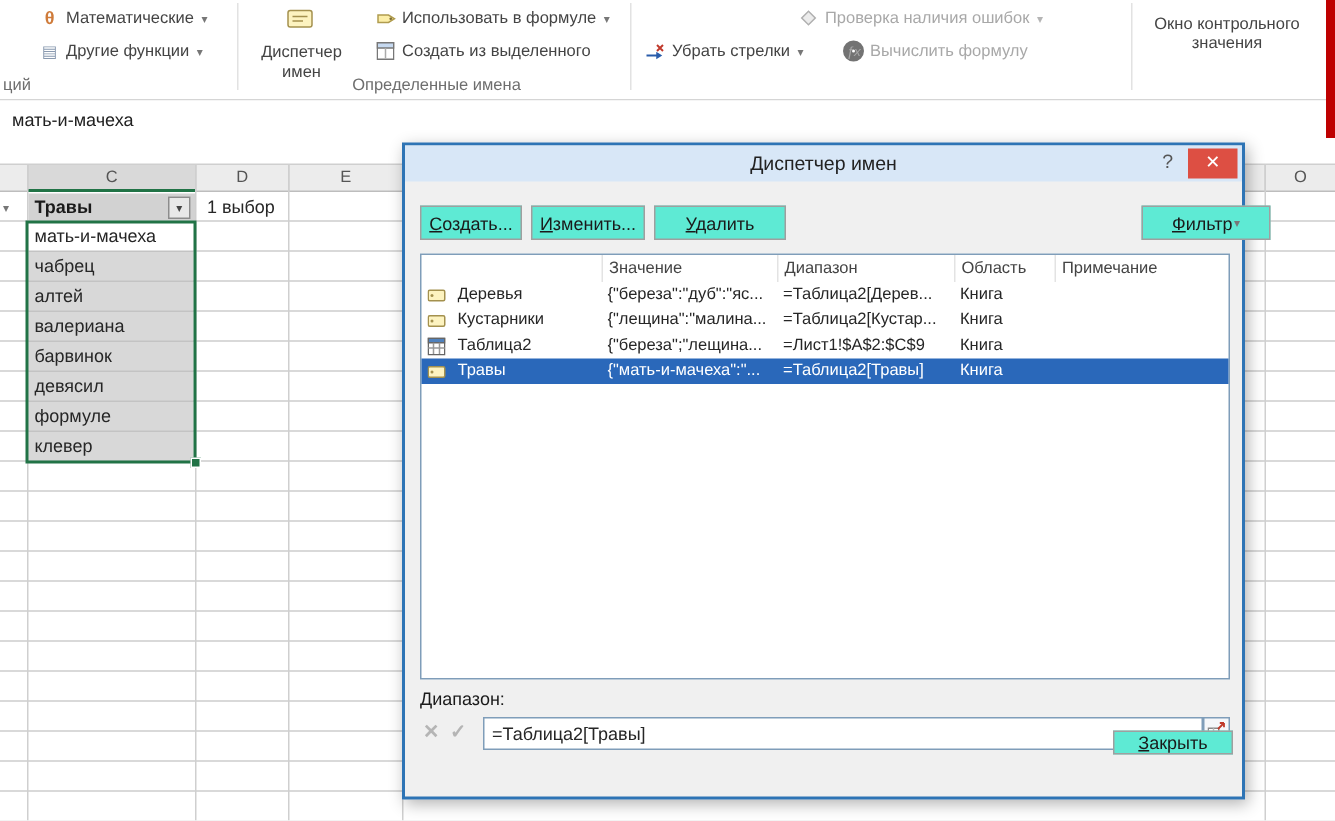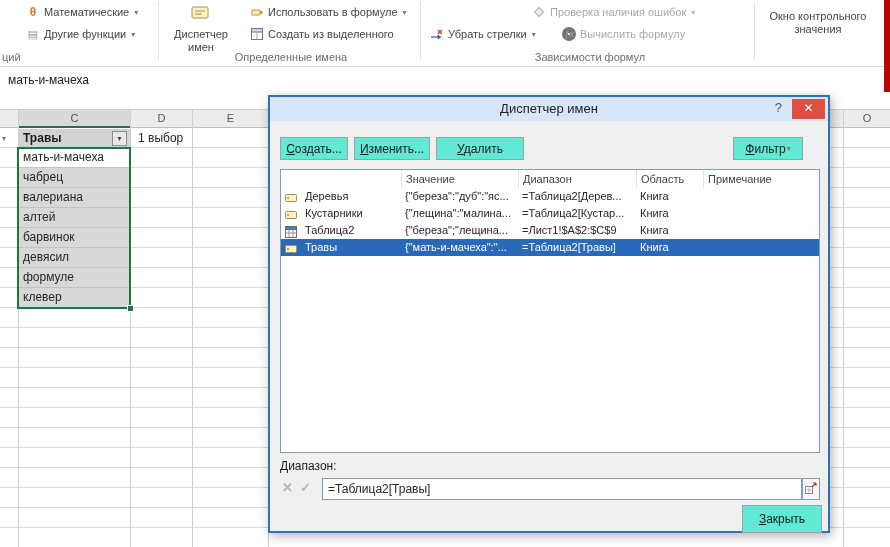--- a/index.html
+++ b/index.html
@@ -138,21 +138,20 @@
     </div>
 
     <div class="gsep" style="left:754px"></div>
 
     <div class="bigbtn" style="left:758px;top:1px;width:120px;height:60px;padding-top:9px">
       <span>Окно контрольного значения</span>
     </div>
 
     <div class="glabel" style="left:2px">ций</div>
     <div class="glabel" style="left:162px;width:258px;text-align:center">Определенные имена</div>
-    <div class="glabel" style="left:426px;width:328px;text-align:center">Зависимости формул</div>
   </div>
 
   <div class="fbar abs">
     <span>мать-и-мачеха</span>
   </div>
 
   <div class="redstrip abs"></div>
 
   <div class="colhdr abs"></div>
   <div class="hcell selcol" style="left:18px;width:112px">C</div>
@@ -171,22 +170,22 @@
 
   <div class="cell filtercell" style="left:19px;top:129px;width:111px;height:18px">Травы</div>
   <div class="fdrop" style="left:112px;top:131px">
     <span class="caret">▾</span>
   </div>
   <div class="cell" style="left:134px;top:129px;width:58px;height:18px">1 выбор</div>
 
   <div class="herbs">
     <div class="herb active">мать-и-мачеха</div>
     <div class="herb">чабрец</div>
+    <div class="herb">алтей</div>
     <div class="herb">валериана</div>
-    <div class="herb">алтей</div>
     <div class="herb">барвинок</div>
     <div class="herb">девясил</div>
     <div class="herb">формуле</div>
     <div class="herb">клевер</div>
   </div>
   <div class="selbox"></div>
   <div class="handle abs"></div>
 
   <div class="dlg abs">
     <div class="dlg-title">Диспетчер имен</div>
@@ -195,21 +194,21 @@
 
     <div class="dbtn" style="left:10px;top:40px;width:68px">
       <span class="ak">Создать...</span>
     </div>
     <div class="dbtn" style="left:84px;top:40px;width:76px">
       <span class="ak">Изменить...</span>
     </div>
     <div class="dbtn" style="left:166px;top:40px;width:88px">
       <span class="ak">Удалить</span>
     </div>
-    <div class="dbtn" style="left:463px;top:40px;width:70px">
+    <div class="dbtn" style="left:491px;top:40px;width:86px">
       <span class="ak">Фильтр</span>
       <span class="caret">▾</span>
     </div>
 
     <div class="lst">
       <div class="lh" style="left:120px;width:117px">Значение</div>
       <div class="lh" style="left:237px;width:118px">Диапазон</div>
       <div class="lh" style="left:355px;width:67px">Область</div>
       <div class="lh" style="left:422px;width:92px">Примечание</div>
 
@@ -265,18 +264,18 @@
     <div class="picker">
       <span>
         <svg width="12" height="12" viewBox="0 0 12 12">
             <rect x="0.5" y="4.5" width="7" height="7" fill="#fff" stroke="#888"></rect>
             <line x1="0.5" y1="8" x2="7.5" y2="8" stroke="#bbb"></line>
             <line x1="4" y1="4.5" x2="4" y2="11.5" stroke="#bbb"></line>
             <path d="M11 1 L7 5 M11 1 L8.2 1 M11 1 L11 3.8" stroke="#c0392b" stroke-width="1.2" fill="none"></path>
           </svg>
       </span>
     </div>
-    <div class="dbtn" style="left:472px;top:408px;width:80px;height:28px">
+    <div class="dbtn" style="left:472px;top:390px;width:80px;height:16px">
       <span class="ak">Закрыть</span>
     </div>
   </div>
 
 </div>
 
 </body></html>

